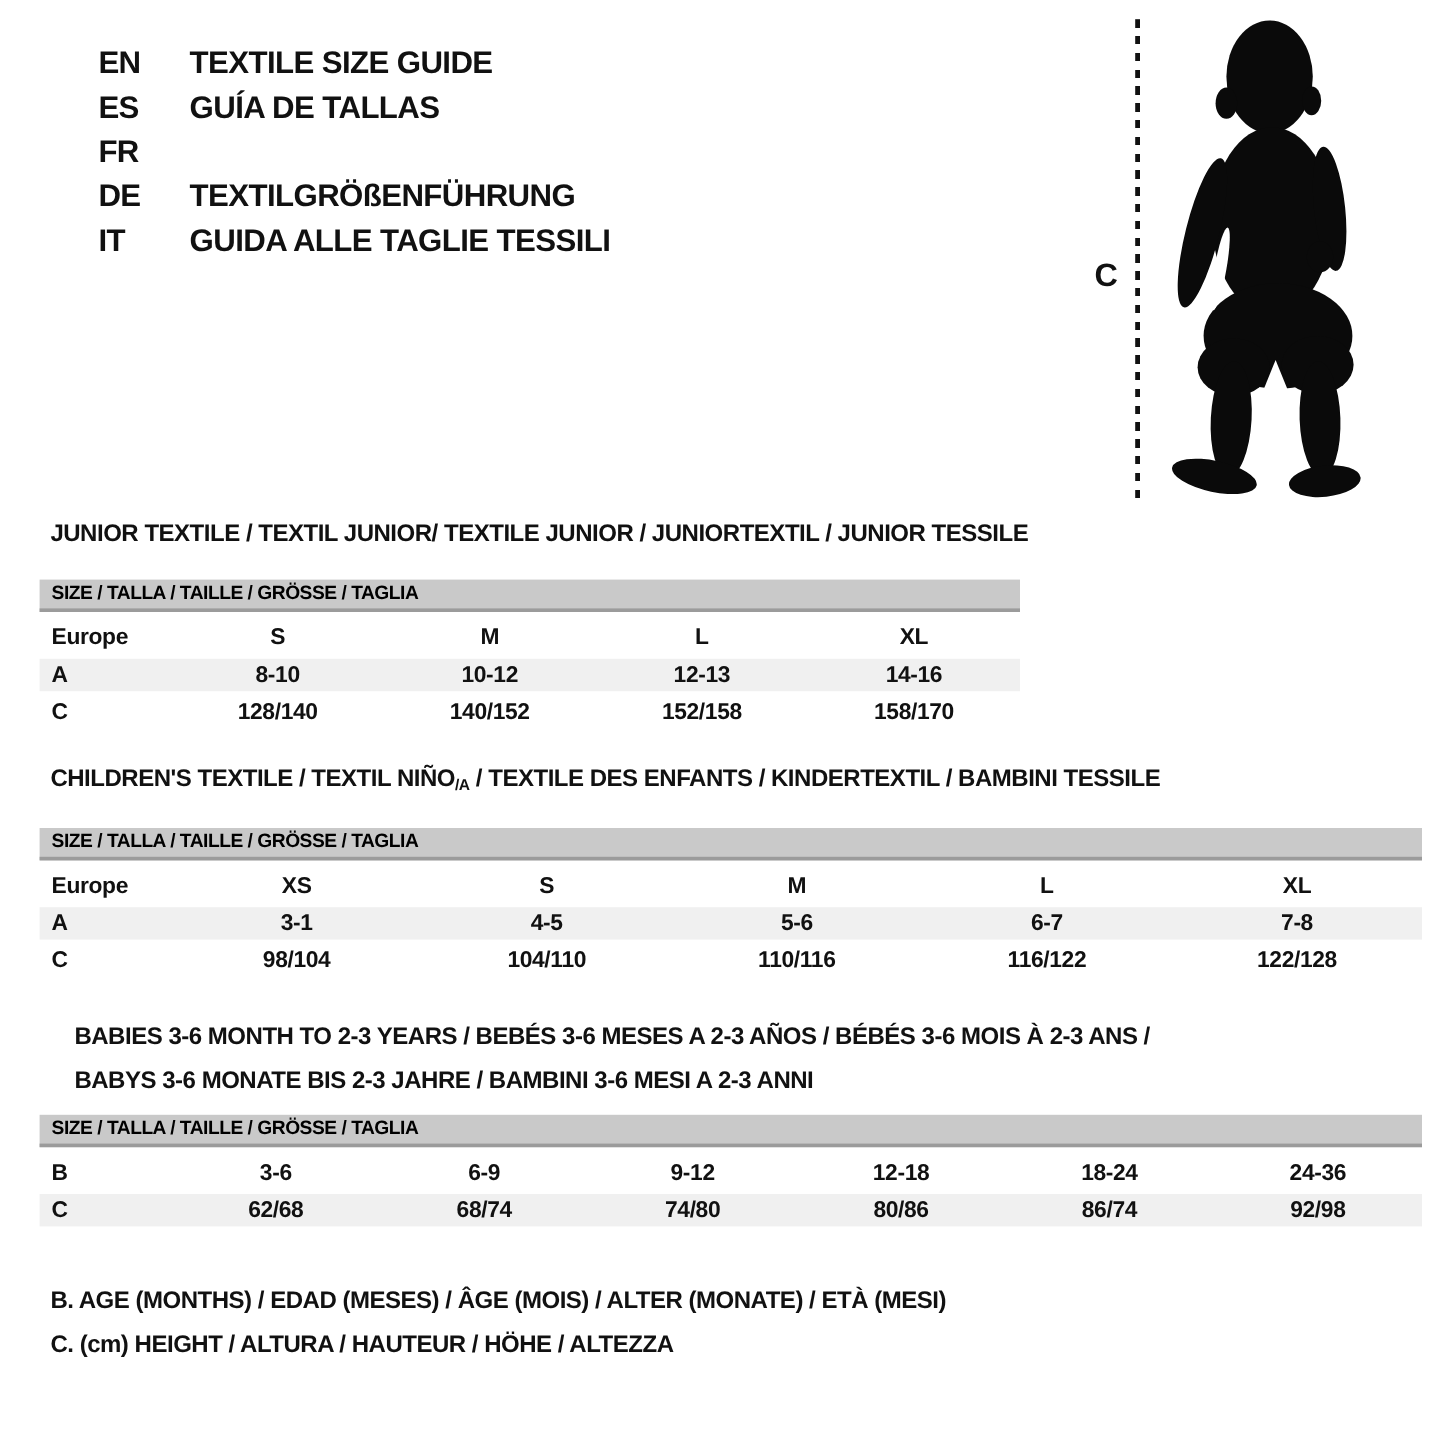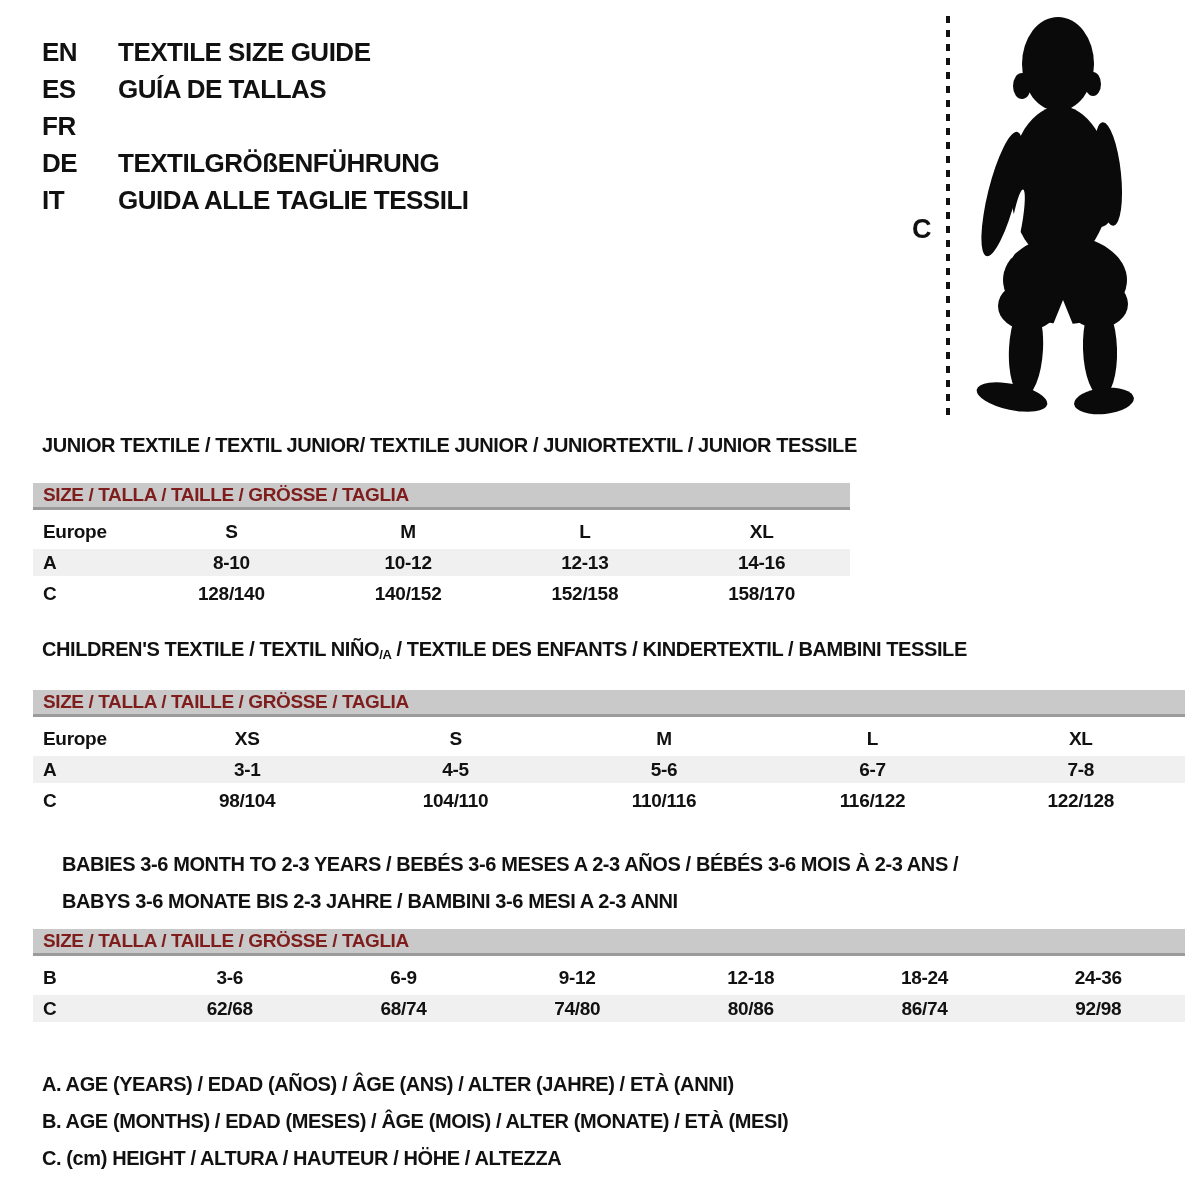--- a/index.html
+++ b/index.html
@@ -10,21 +10,21 @@
     font-weight: bold;
     color: #111;
     position: relative;
     overflow: hidden;
   }
   .page { position: absolute; inset: 0; }
 
   
   .header { position: absolute; left: 42px; top: 34px; }
   .lang-line { display: flex; font-size: 26px; line-height: 37px; letter-spacing: -0.5px; }
-  .lang-code { width: 76px; flex: 0 0 76px; }
+  .lang-code { width: 76px; flex: 0 0 76px; margin-left: 40px; }
 
   
   .measure-line {
     position: absolute; left: 946px; top: 16px; width: 4px; height: 402px;
     background: repeating-linear-gradient(to bottom, #111 0 7px, transparent 7px 14px);
   }
   .measure-label { position: absolute; left: 912px; top: 214px; font-size: 27px; }
   .baby-svg { position: absolute; left: 960px; top: 14px; }
 
   
@@ -37,22 +37,22 @@
   
   .tbl { position: absolute; left: 33px; }
   #tbl1 { top: 483px; width: 817px; }
   #tbl2 { top: 690px; width: 1152px; }
   #tbl3 { top: 929px; width: 1152px; }
 
   .size-bar {
     height: 27px; box-sizing: border-box;
     background: #c9c9c9;
     border-bottom: 3px solid #9b9b9b;
-    color: #7f1d1d;
-    font-size: 19px; letter-spacing: -0.4px;
+    color: #000000;
+    font-size: 16px; letter-spacing: -0.4px;
     display: flex; align-items: center;
     padding-left: 10px;
     margin-bottom: 8px;
   }
   .trow {
     display: flex; align-items: center;
     height: 27px; font-size: 19px; letter-spacing: -0.3px;
     margin-bottom: 4px;
   }
   .trow.alt { background: #f0f0f0; }
@@ -199,18 +199,17 @@
       <span class="tcell">62/68</span>
       <span class="tcell">68/74</span>
       <span class="tcell">74/80</span>
       <span class="tcell">80/86</span>
       <span class="tcell">86/74</span>
       <span class="tcell">92/98</span>
     </div>
   </div>
 
   <div class="notes">
-    <div>A. AGE (YEARS) / EDAD (AÑOS) / ÂGE (ANS) / ALTER (JAHRE) / ETÀ (ANNI)</div>
     <div>B. AGE (MONTHS) / EDAD (MESES) / ÂGE (MOIS) / ALTER (MONATE) / ETÀ (MESI)</div>
     <div>C. (cm) HEIGHT / ALTURA / HAUTEUR / HÖHE / ALTEZZA</div>
   </div>
 
 </div>
 
 </body></html>

